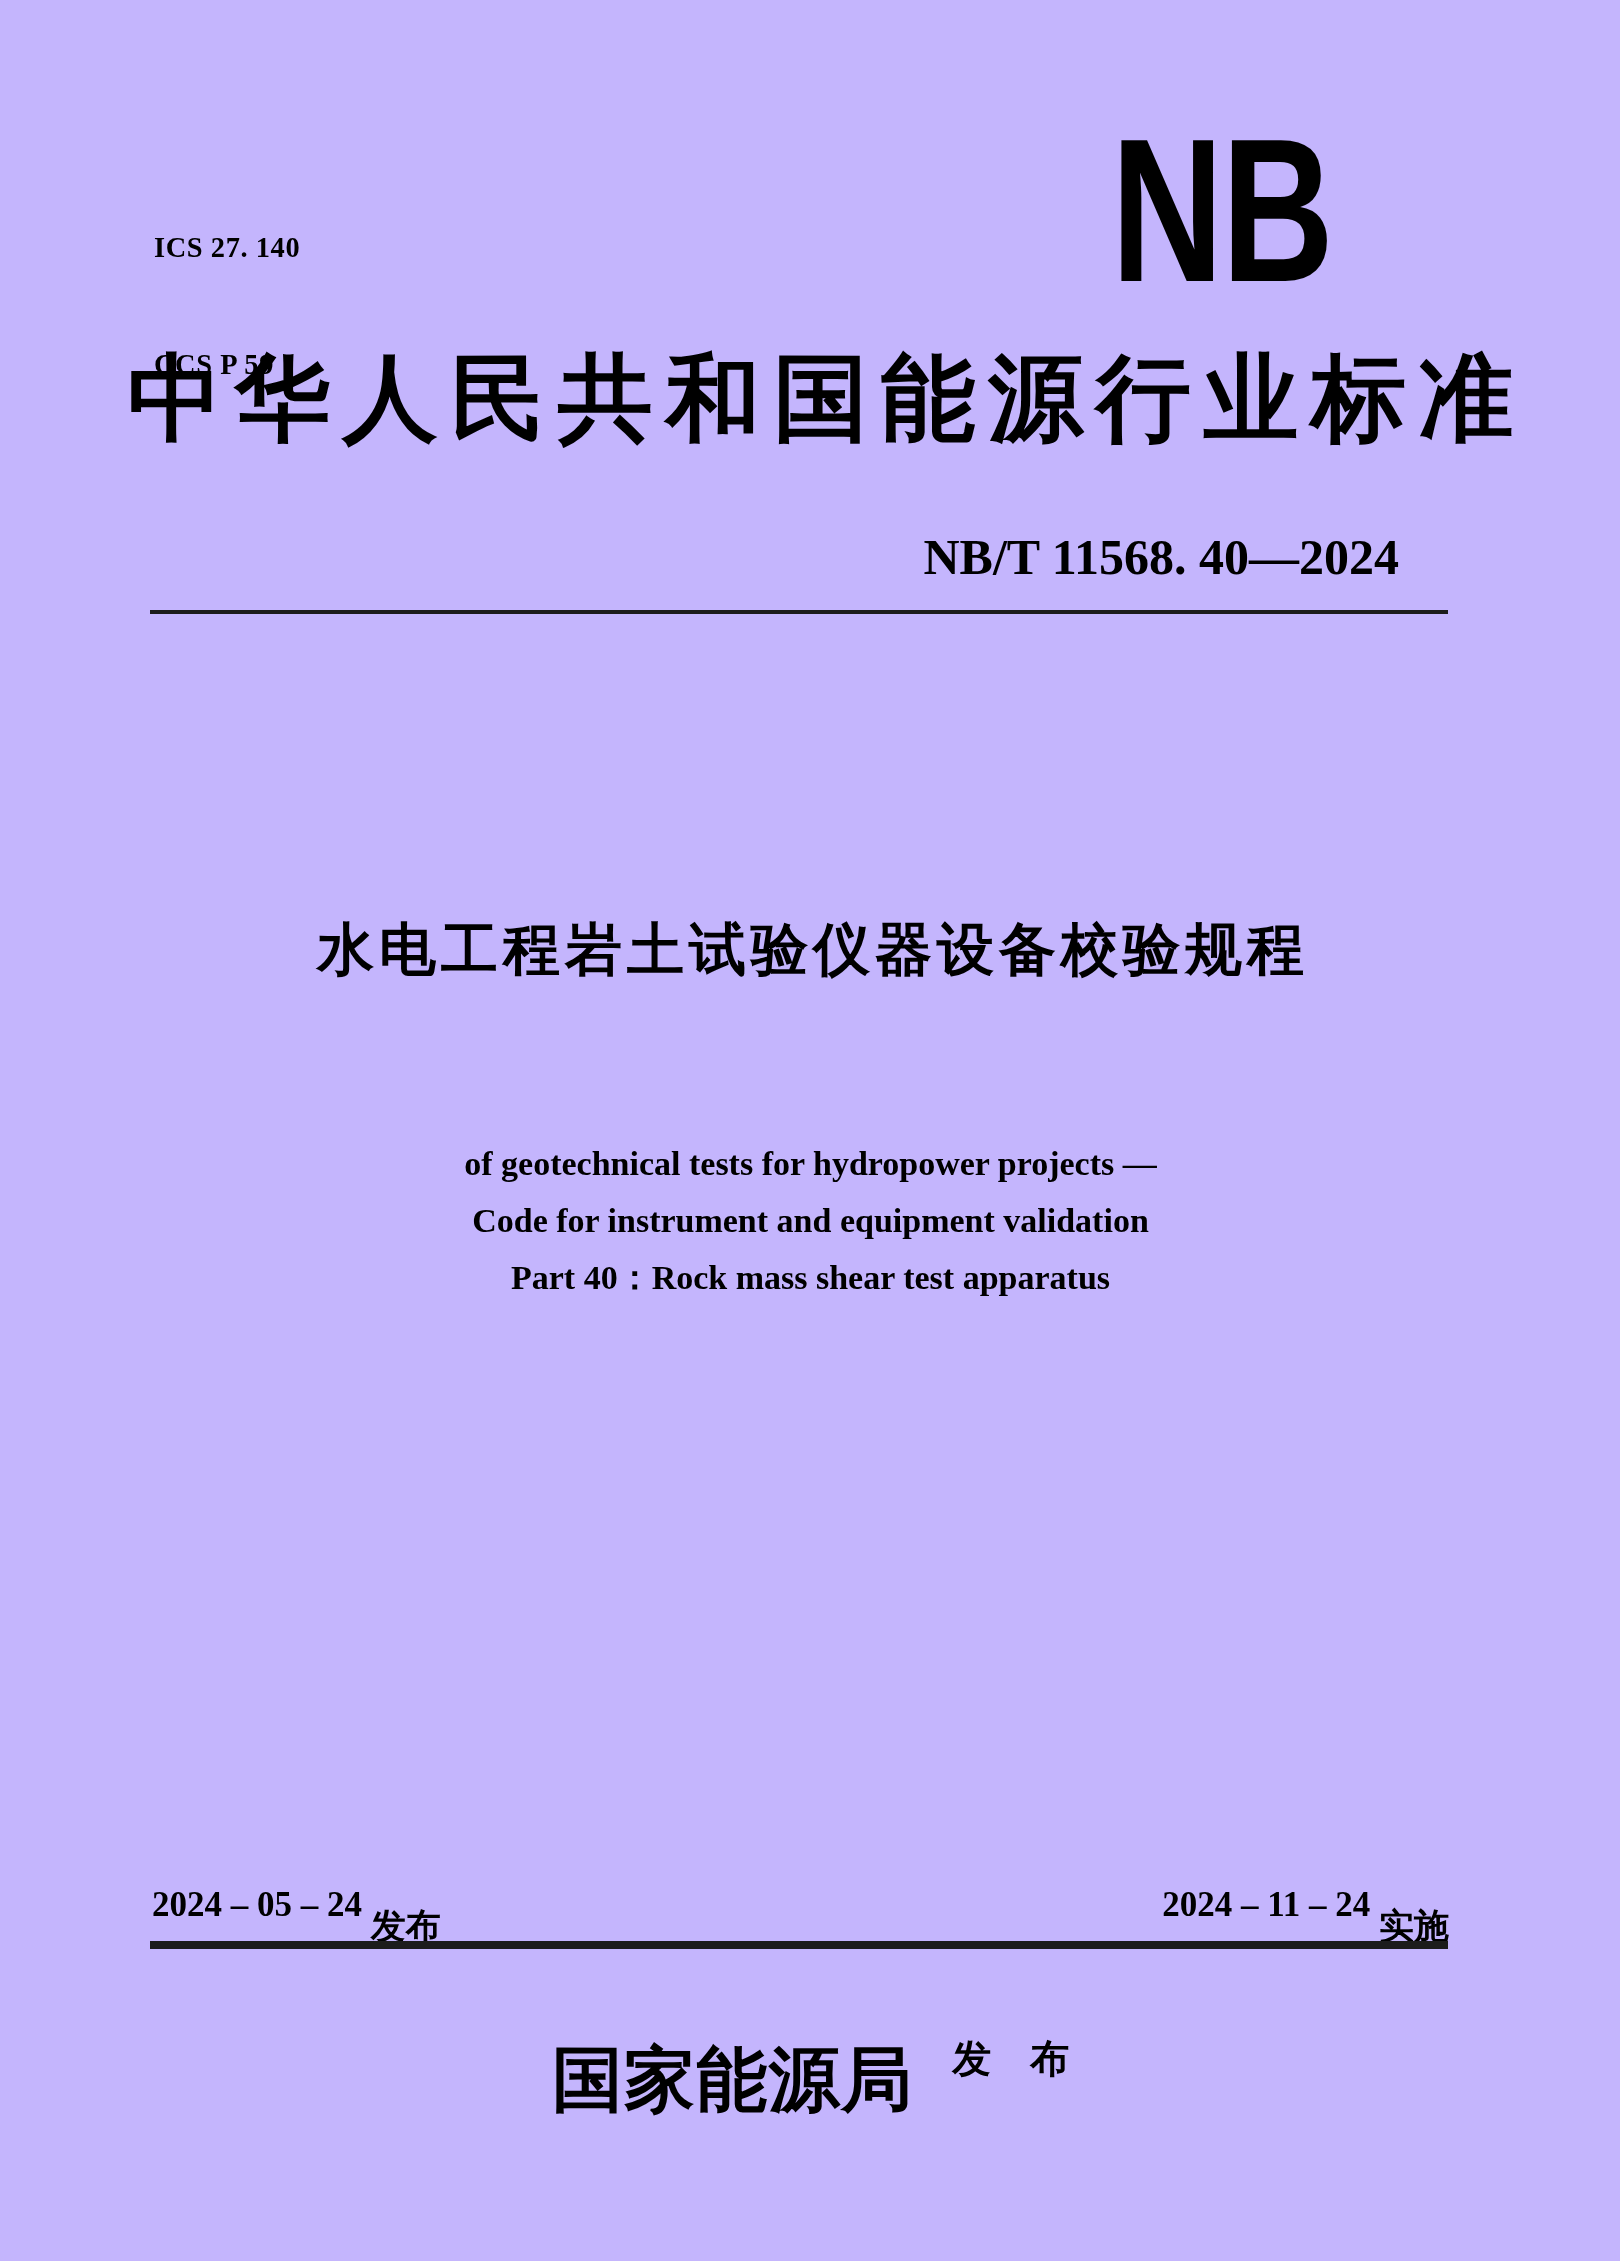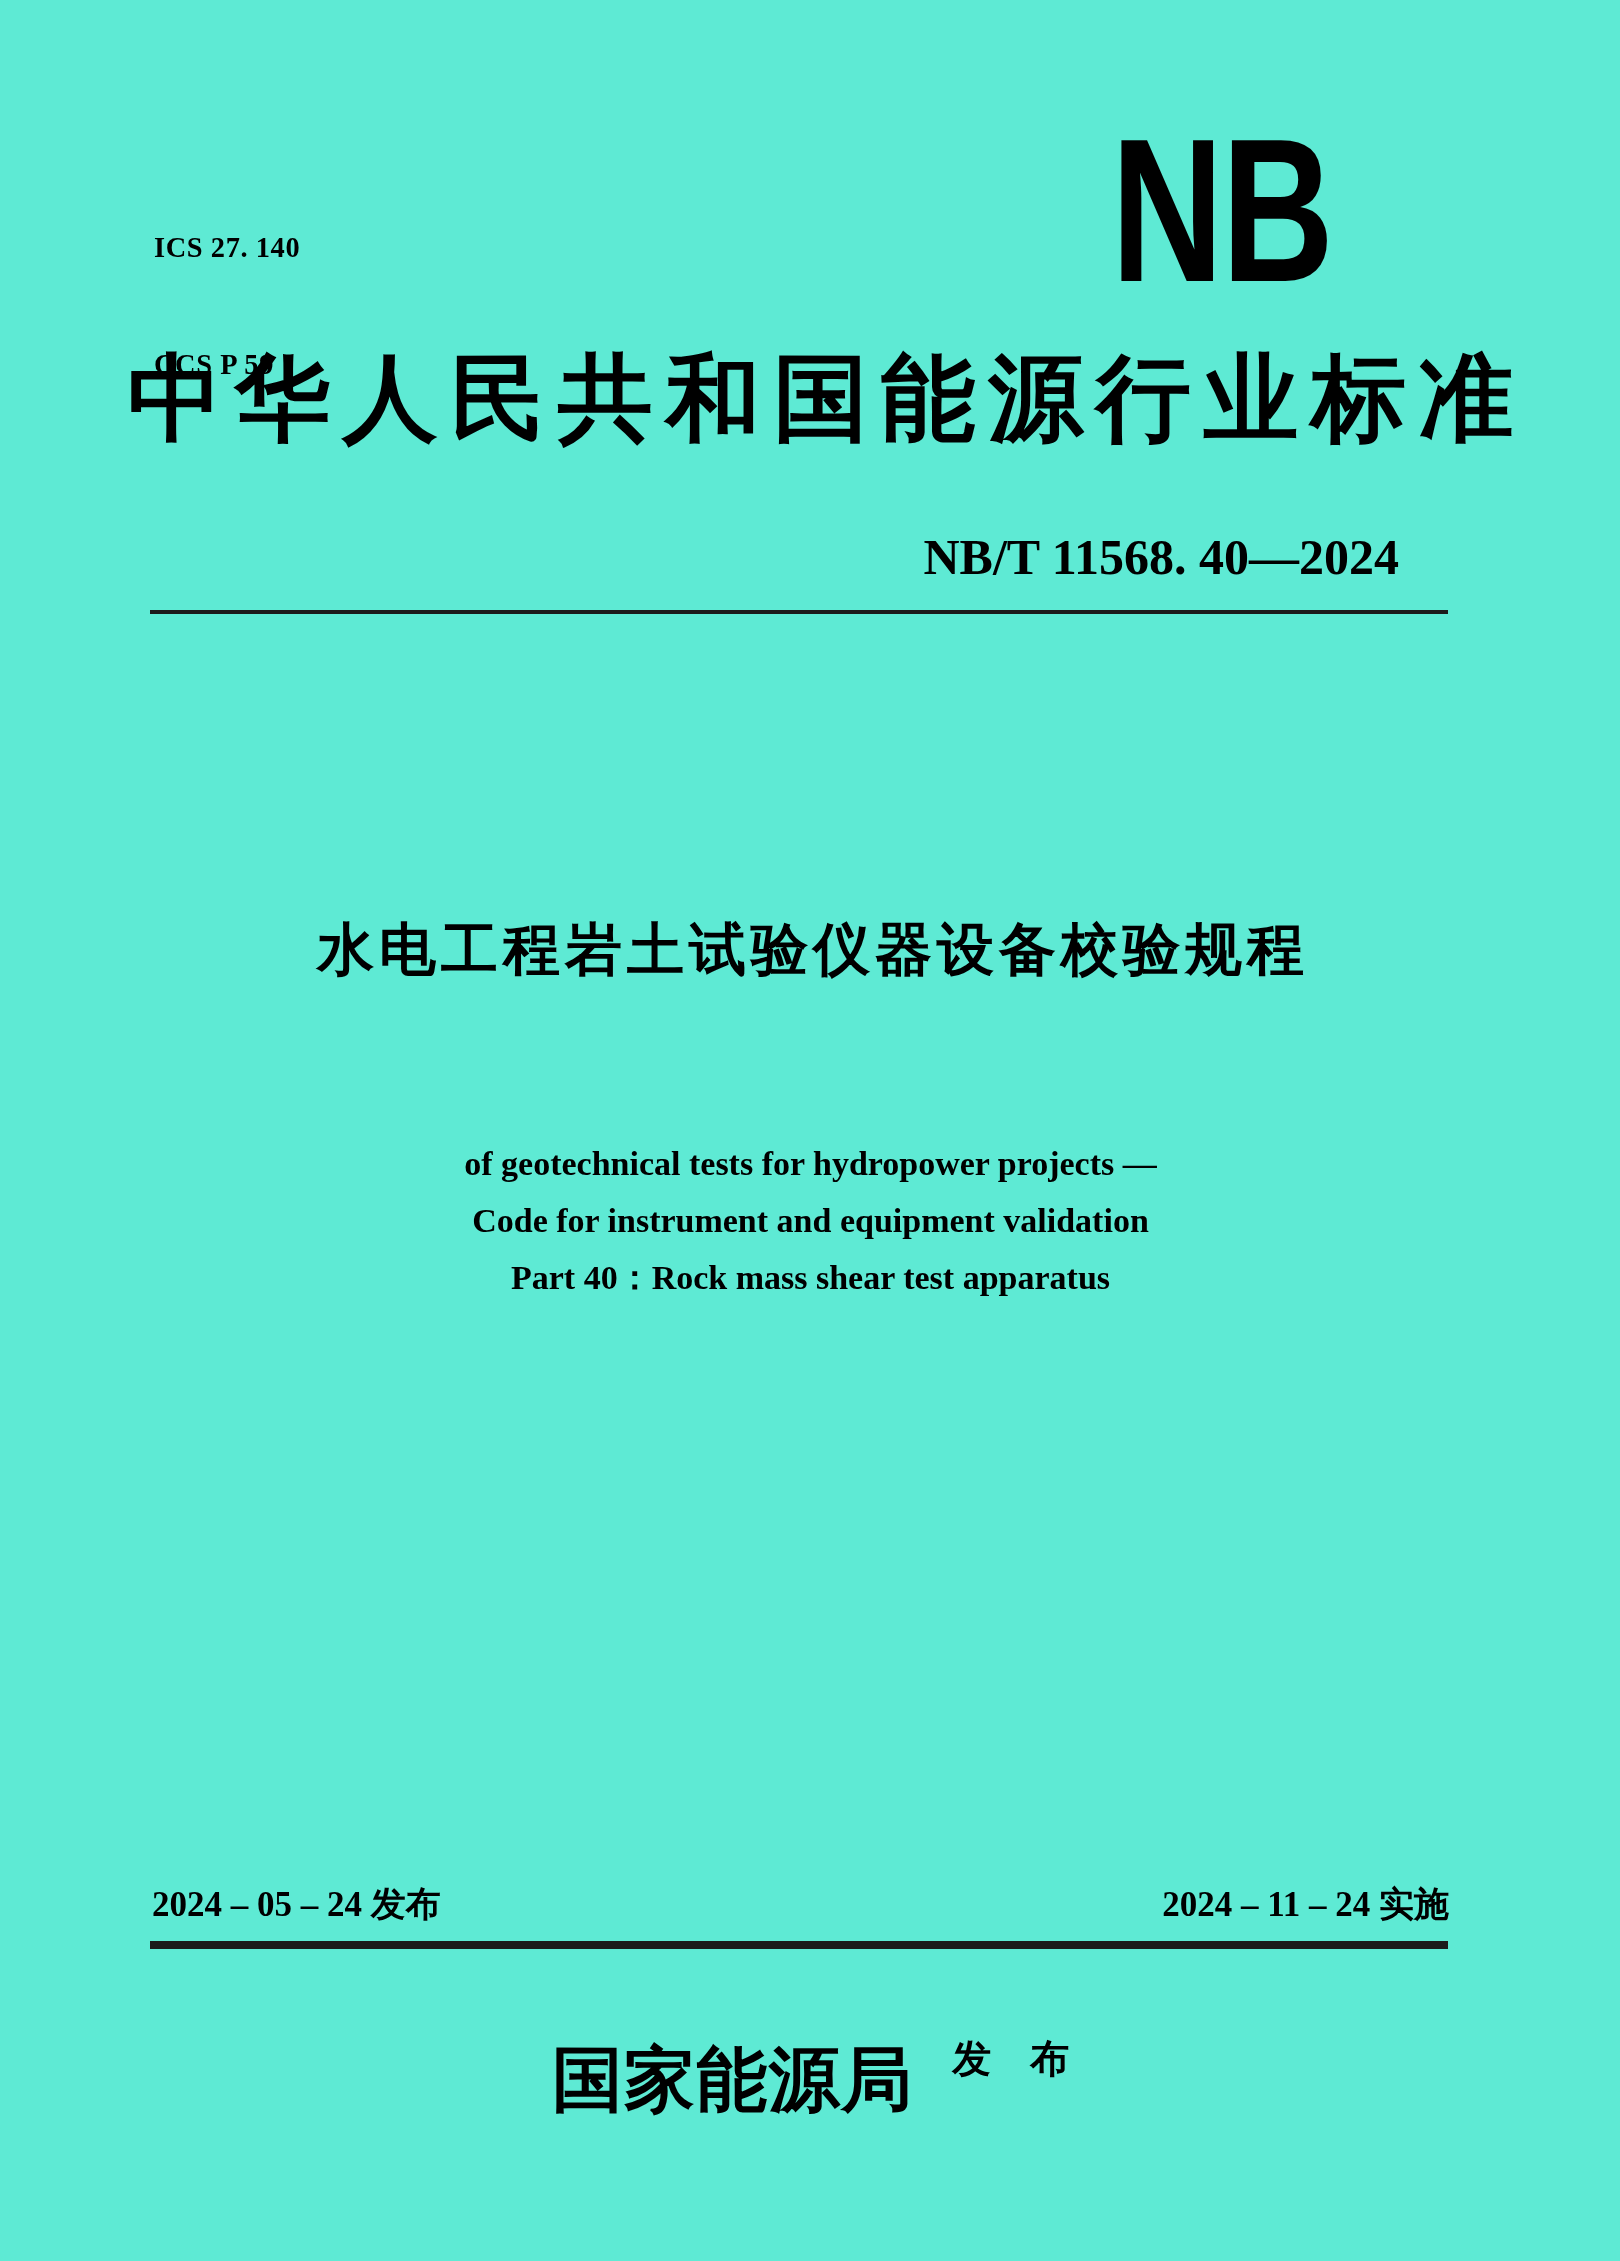--- a/index.html
+++ b/index.html
@@ -4,21 +4,21 @@
 <style>
   html, body {
     margin: 0;
     padding: 0;
     background: #ffffff;
   }
   .page {
     position: relative;
     width: 1621px;
     height: 2261px;
-    background: #5eead4;
+    background: #c4b5fd;
     color: #000000;
     font-family: "Liberation Serif", "DejaVu Serif", serif;
     overflow: hidden;
   }
 
   
   .codes {
     position: absolute;
     left: 154px;
     top: 150px;
@@ -117,21 +117,21 @@
     top: 1885px;
     display: flex;
     justify-content: space-between;
     align-items: baseline;
     font-weight: bold;
     font-size: 35px;
     line-height: 1.15;
     white-space: nowrap;
   }
   .date-item { display: inline-flex; align-items: flex-start; }
-  .date-item .d-label { margin-left: 8.8px; }
+  .date-item .d-label { margin-left: 8.8px; margin-top: 22px; }
 
   
   .publisher-row {
     position: absolute;
     left: 0;
     right: 0;
     top: 2036px;
     display: flex;
     justify-content: center;
     align-items: flex-start;

